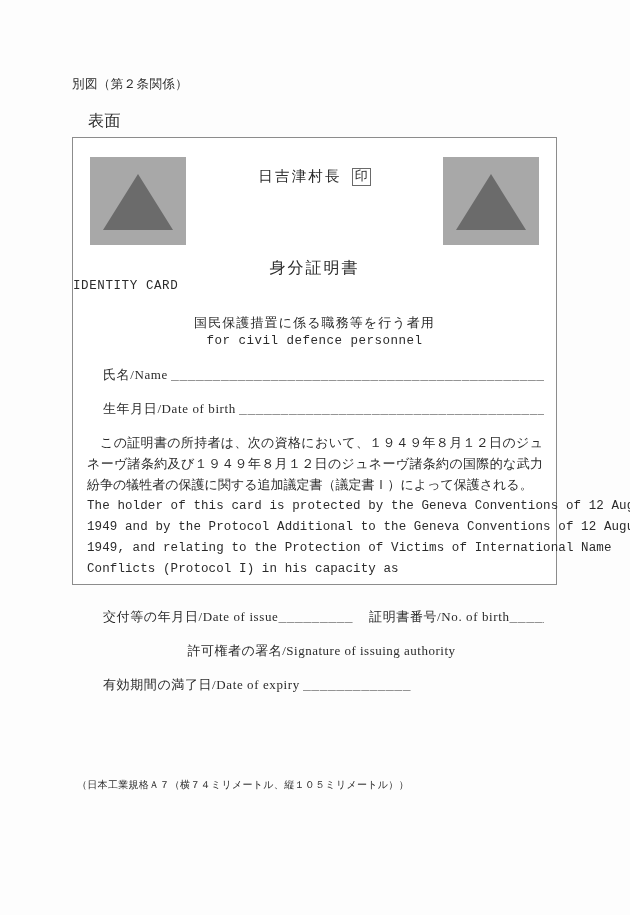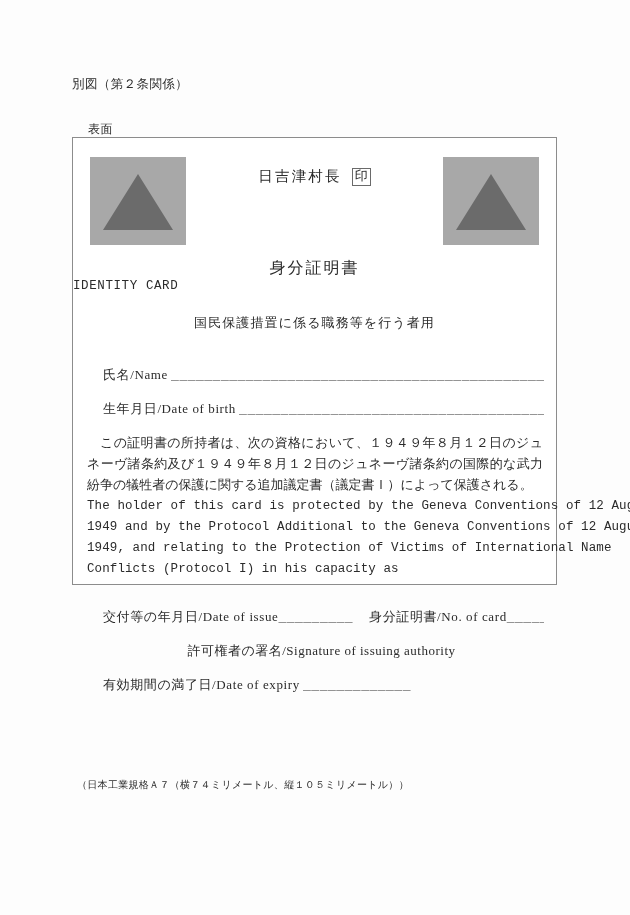--- a/index.html
+++ b/index.html
@@ -26,24 +26,23 @@
     left: 72px;
     top: 76px;
     font-size: 12.5px;
     letter-spacing: 0.4px;
     white-space: nowrap;
   }
   .side-label {
     position: absolute;
     left: 88px;
     top: 111px;
-    font-size: 12px;
+    font-size: 16px;
     letter-spacing: 0.4px;
     white-space: nowrap;
-    margin-top: 10px;
   }
 
   
   .card {
     position: absolute;
     left: 72px;
     top: 137px;
     width: 485px;
     height: 448px;
     border: 1px solid #8c8c8c;
@@ -222,20 +221,21 @@
     </div>
 
     <div class="office-line">
       <span>日吉津村長</span><span class="seal">印</span>
     </div>
 
     <div class="title-ja">身分証明書</div>
     <div class="title-en">IDENTITY CARD</div>
 
     <div class="subtitle-ja">国民保護措置に係る職務等を行う者用</div>
+    <div class="subtitle-en">for civil defence personnel</div>
 
     <div class="field f-name">
       <span class="lbl">氏名/Name</span>
       <span class="rule">_________________________________________________________</span>
     </div>
 
     <div class="field f-dob">
       <span class="lbl">生年月日/Date of birth</span>
       <span class="rule">___________________________________________</span>
     </div>
@@ -251,21 +251,21 @@
       </span>
       <span class="ln just">
         <span>1949, and relating to the Protection of Victims of International Name</span>
       </span>
       <span class="ln">
         <span>Conflicts (Protocol I) in his capacity as</span>
       </span>
     </div>
 
     <div class="field f-issue">
-      <span class="lbl">交付等の年月日/Date of issue</span><span class="rule">_________</span><span class="lbl">身分証明書/No. of card</span><span class="rule">_____</span>
+      <span class="lbl">交付等の年月日/Date of issue</span><span class="rule">_________</span><span class="lbl">証明書番号/No. of birth</span><span class="rule">_____</span>
     </div>
 
     <div class="f-sign">許可権者の署名/Signature of issuing authority</div>
 
     <div class="field f-expiry">
       <span class="lbl">有効期間の満了日/Date of expiry</span>
       <span class="rule">_____________</span>
     </div>
 
   </div>

